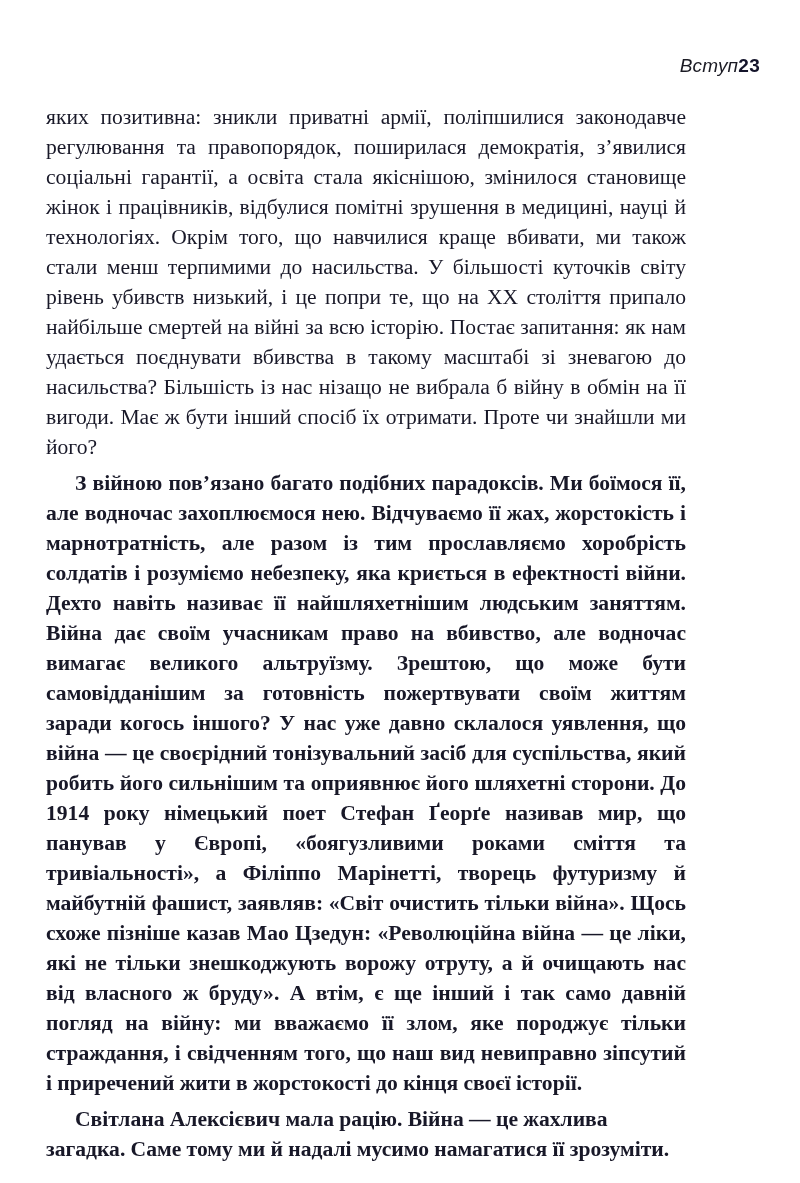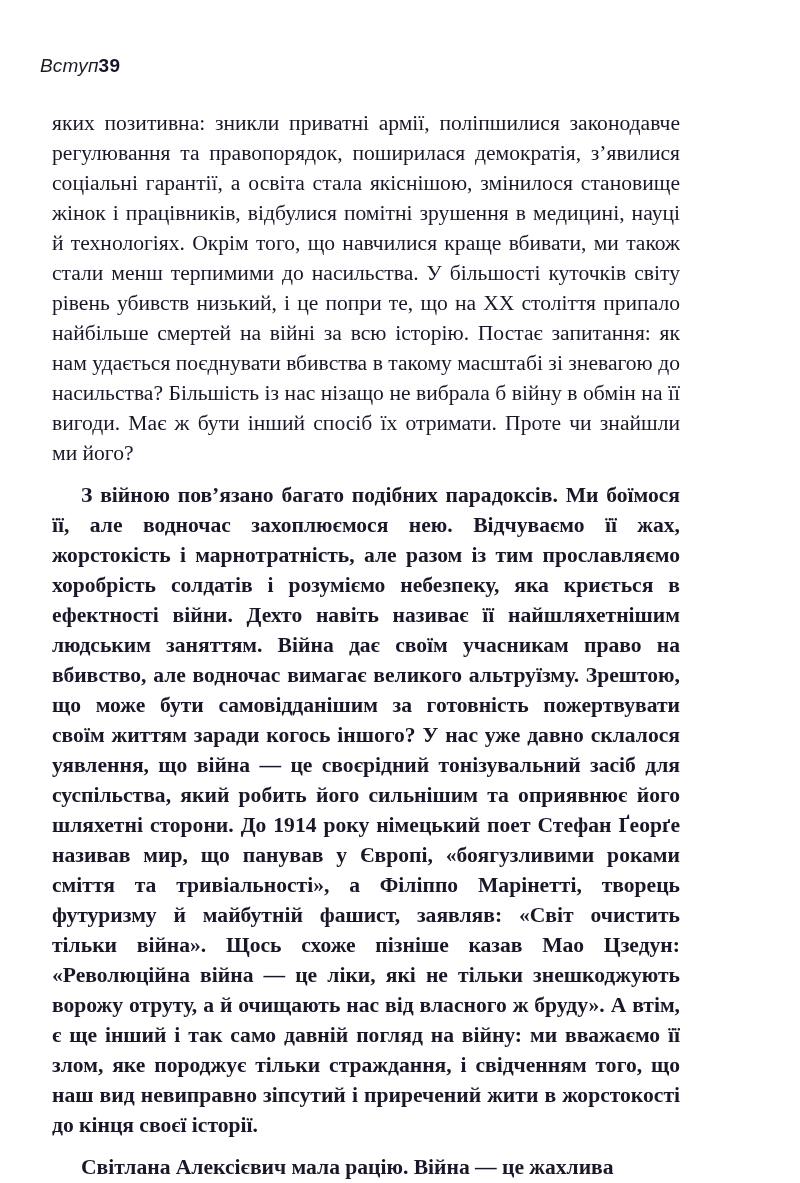--- a/index.html
+++ b/index.html
@@ -15,26 +15,26 @@
     height: 1183px;
     background: #ffffff;
     overflow: hidden;
     box-sizing: border-box;
   }
 
   
   .running-head {
     position: absolute;
     top: 55px;
-    left: 40px;
+    left: 48px;
     right: 40px;
     height: 28px;
     display: flex;
     align-items: baseline;
-    justify-content: flex-start;
+    justify-content: flex-end;
   }
 
   .running-head-title {
     font-family: "Liberation Sans", sans-serif;
     font-style: italic;
     font-weight: 400;
     font-size: 19px;
     letter-spacing: 0.2px;
     color: #1b1b24;
     white-space: nowrap;
@@ -51,21 +51,21 @@
 
   
   .textblock {
     position: absolute;
     top: 96px;
     left: 40px;
     width: 652px;
   }
 
   .para {
-    margin: 12px;
+    margin: 6px;
     font-family: "Liberation Serif", "DejaVu Serif", serif;
     font-size: 21.6px;
     line-height: 30px;
     color: #181828;
     text-align: justify;
     text-justify: inter-word;
     hyphens: manual;
     -webkit-hyphens: manual;
     word-spacing: -0.1px;
   }
@@ -79,21 +79,21 @@
   .para:last-child { text-align: left; }
   .para { text-align-last: left; }
 </style>
 </head>
 <body>
 
 <div class="page">
 
   <div class="running-head">
     <span class="running-head-title">Вступ</span>
-    <span class="running-head-folio">39</span>
+    <span class="running-head-folio">23</span>
   </div>
 
   <div class="textblock">
     <p class="para">яких позитивна: зникли приватні армії, поліпшилися законодавче регулювання та правопорядок, поширилася демократія, з’явилися соціальні гарантії, а освіта стала якіснішою, змінилося становище жінок і працівників, відбулися помітні зрушення в медицині, науці й технологіях. Окрім того, що навчилися краще вбивати, ми також стали менш терпимими до насильства. У більшості куточків світу рівень убивств низький, і це попри те, що на XX століття припало найбільше смертей на війні за всю історію. Постає запитання: як нам удається поєднувати вбивства в такому масштабі зі зневагою до насильства? Більшість із нас нізащо не вибрала б війну в обмін на її вигоди. Має ж бути інший спосіб їх отримати. Проте чи знайшли ми його?</p>
     <p class="para">З війною пов’язано багато подібних парадоксів. Ми боїмося її, але водночас захоплюємося нею. Відчуваємо її жах, жорстокість і марнотратність, але разом із тим прославляємо хоробрість солдатів і розуміємо небезпеку, яка криється в ефектності війни. Дехто навіть називає її найшляхетнішим людським заняттям. Війна дає своїм учасникам право на вбивство, але водночас вимагає великого альтруїзму. Зрештою, що може бути самовідданішим за готовність пожертвувати своїм життям заради когось іншого? У нас уже давно склалося уявлення, що війна — це своєрідний тонізувальний засіб для суспільства, який робить його сильнішим та оприявнює його шляхетні сторони. До 1914 року німецький поет Стефан Ґеорґе називав мир, що панував у Європі, «боягузливими роками сміття та тривіальності», а Філіппо Марінетті, творець футуризму й майбутній фашист, заявляв: «Світ очистить тільки війна». Щось схоже пізніше казав Мао Цзедун: «Революційна війна — це ліки, які не тільки знешкоджують ворожу отруту, а й очищають нас від власного ж бруду». А втім, є ще інший і так само давній погляд на війну: ми вважаємо її злом, яке породжує тільки страждання, і свідченням того, що наш вид невиправно зіпсутий і приречений жити в жорстокості до кінця своєї історії.</p>
     <p class="para">Світлана Алексієвич мала рацію. Війна — це жахлива загадка. Саме тому ми й надалі мусимо намагатися її зрозуміти.</p>
   </div>
 
 </div>
 

